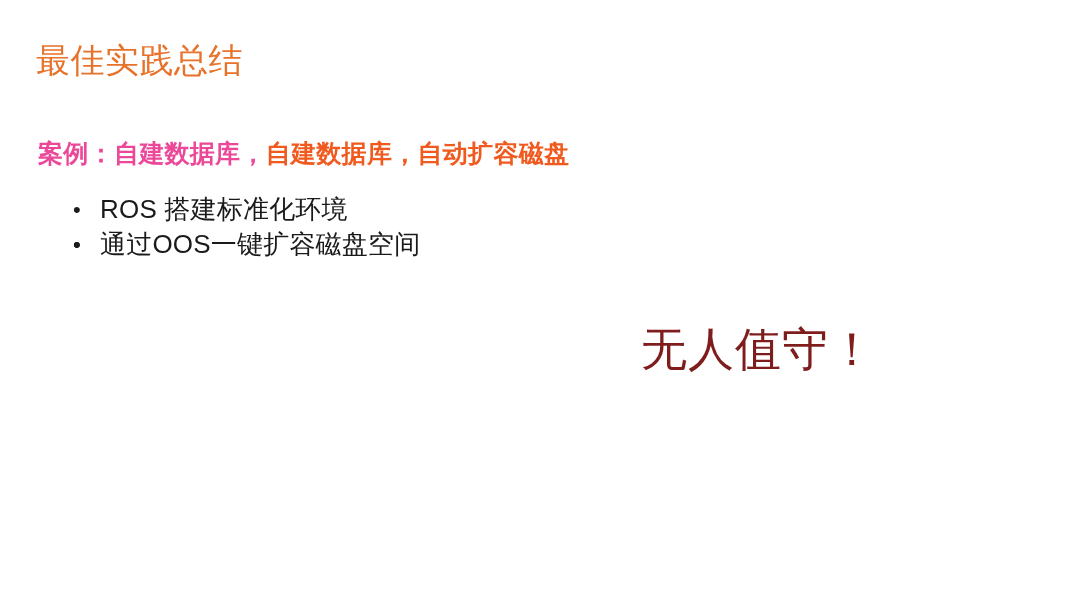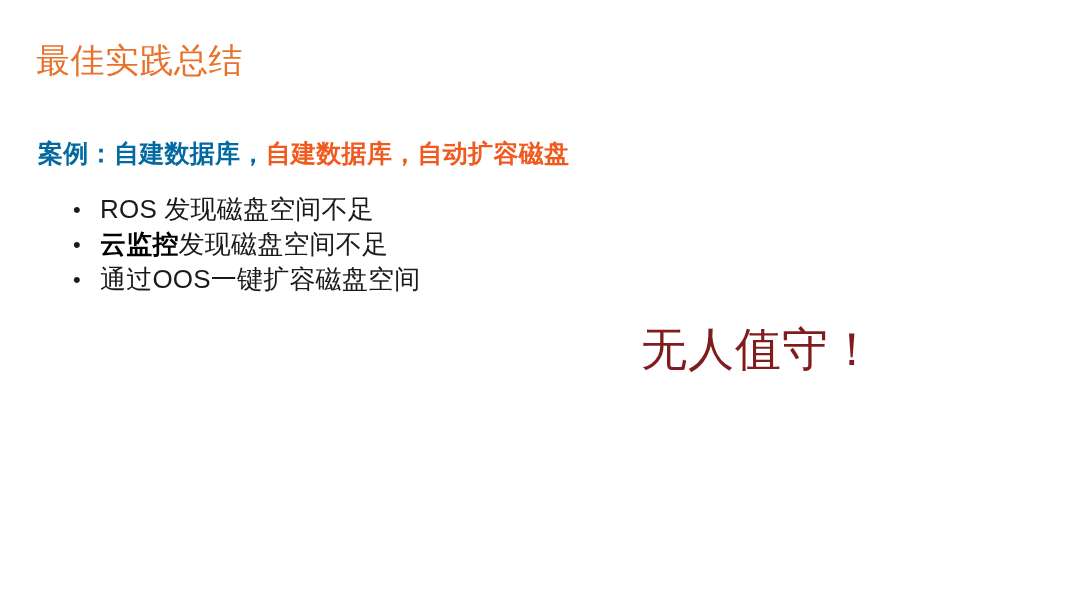--- a/index.html
+++ b/index.html
@@ -35,21 +35,21 @@
     position: absolute;
     left: 38px;
     top: 136px;
     font-size: 25px;
     font-weight: 700;
     line-height: 34px;
     white-space: nowrap;
     letter-spacing: 0.3px;
   }
   .case-heading .seg-dark {
-    color: #0369a1;
+    color: #ec4899;
   }
   .case-heading .seg-accent {
     color: #F05A1E;
   }
 
   
   .bullet-list {
     position: absolute;
     left: 64px;
     top: 192px;
@@ -102,25 +102,24 @@
 
   <div class="slide-title">最佳实践总结</div>
 
   <div class="case-heading">
     <span class="seg-dark">案例：自建数据库，</span><span class="seg-accent">自建数据库，自动扩容磁盘</span>
   </div>
 
   <ul class="bullet-list">
     <li class="bullet-item">
       <span class="bullet-marker">•</span>
-      <span class="bullet-text"><span class="strong"></span><span>ROS 发现磁盘空间不足</span></span>
+      <span class="bullet-text"><span class="strong"></span><span>ROS 搭建标准化环境</span></span>
     </li>
     <li class="bullet-item">
       <span class="bullet-marker">•</span>
-      <span class="bullet-text"><span class="strong">云监控</span><span>发现磁盘空间不足</span></span>
     </li>
     <li class="bullet-item">
       <span class="bullet-marker">•</span>
       <span class="bullet-text"><span class="strong"></span><span>通过OOS一键扩容磁盘空间</span></span>
     </li>
   </ul>
 
   <div class="callout">无人值守！</div>
 
 </div>

